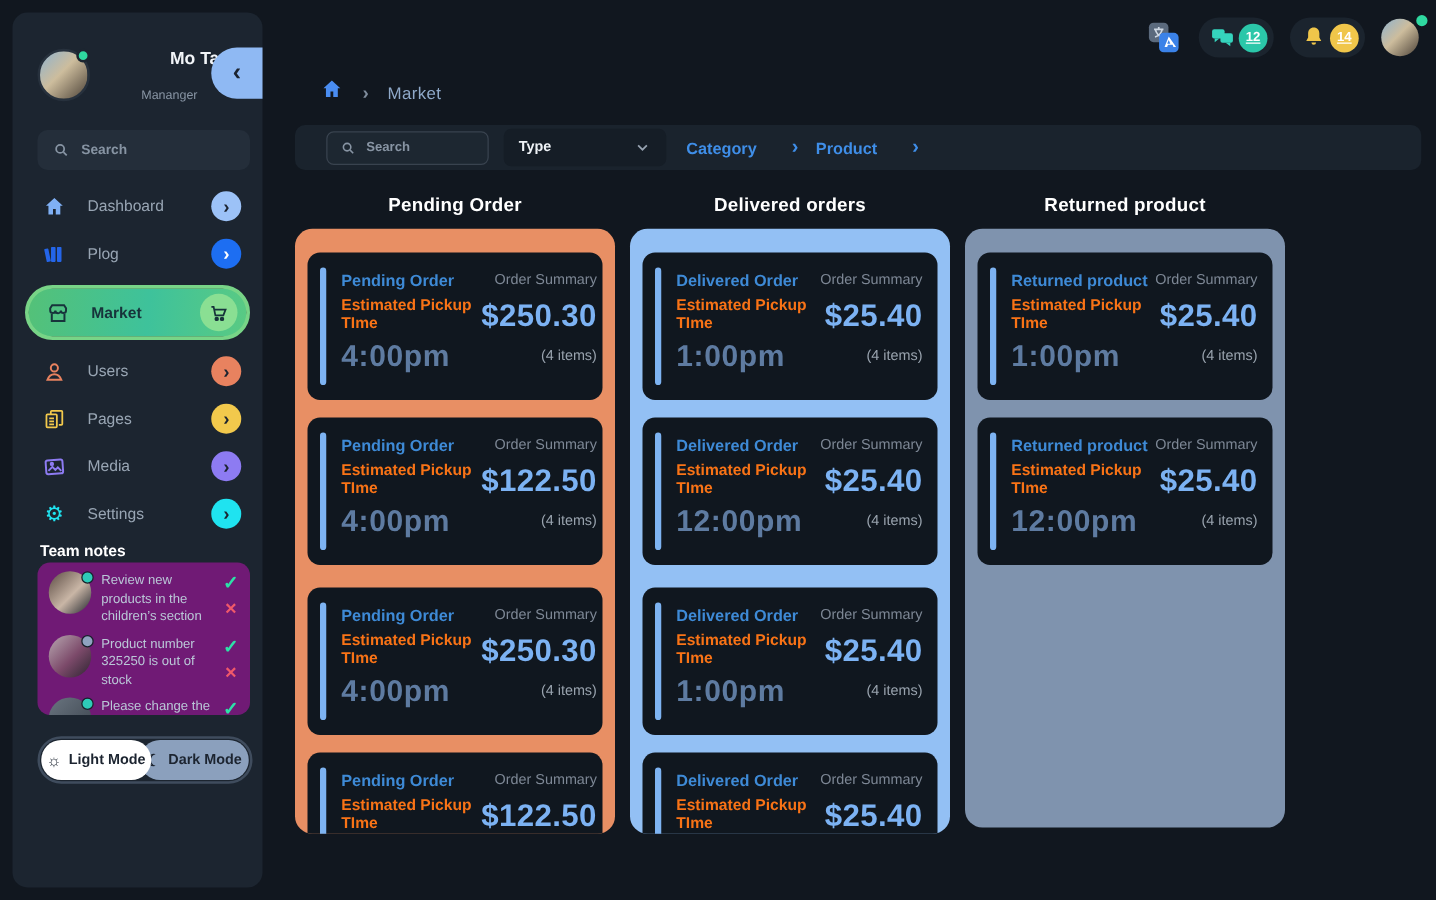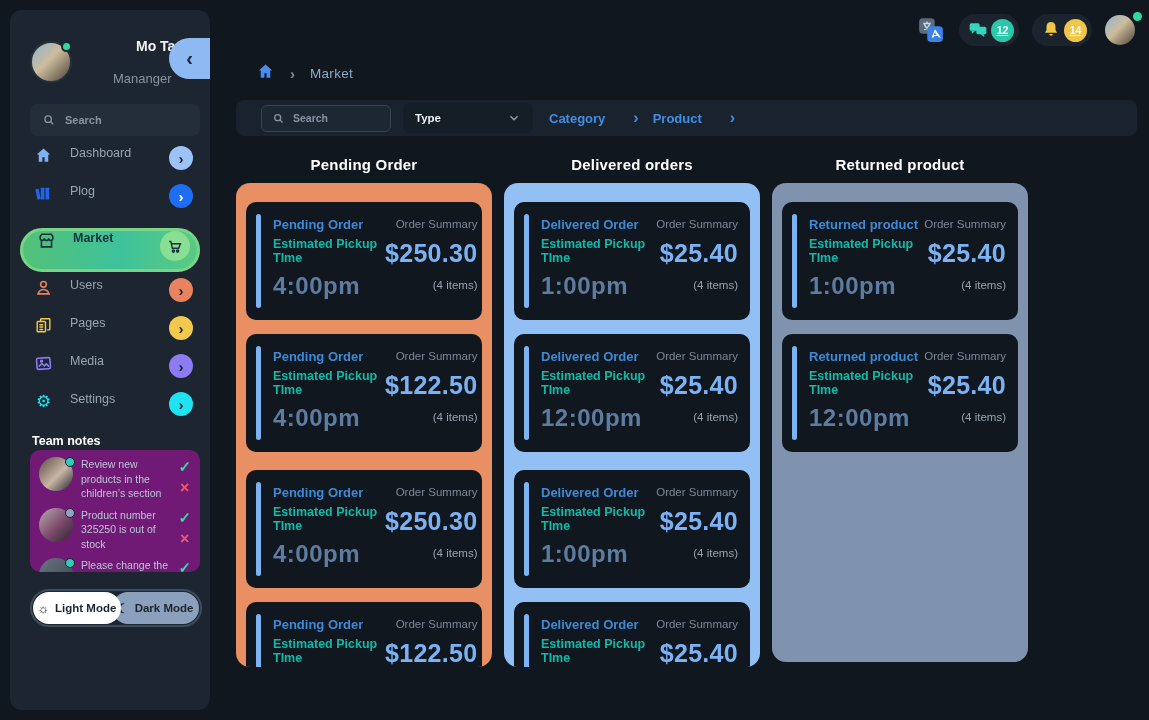--- a/index.html
+++ b/index.html
@@ -5,29 +5,29 @@
   * { margin:0; padding:0; box-sizing:border-box; }
   html,body { width:1149px; height:720px; background:#0c1218; font-family:"Liberation Sans",sans-serif; overflow:hidden; }
   .page { position:relative; width:1149px; height:720px; background:#11171f; }
 
   
   .sidebar { position:absolute; left:10px; top:10px; width:200px; height:700px; background:#1c2530; border-radius:12px; }
   .user-row { position:absolute; top:28px; left:20px; display:flex; align-items:center; gap:16px; }
   .avatar-lg { width:42px; height:42px; border-radius:50%; background:linear-gradient(135deg,#8fb3cf 0%,#cdbd9d 45%,#4c4238 100%); border:2px solid #27313d; position:relative; }
   .avatar-lg .status-dot { position:absolute; top:-2px; right:-2px; width:11px; height:11px; border-radius:50%; background:#2fd9a0; border:2px solid #1c2530; }
   .user-name { color:#f2f5f8; font-size:14px; font-weight:bold;padding-left:48px; }
-  .user-role { color:#8794a3; font-size:13px; margin-top:17px;padding-left:25px; }
+  .user-role { color:#8794a3; font-size:10px; margin-top:17px;padding-left:25px; }
   .collapse-btn { position:absolute; top:28px; right:0; width:41px; height:41px; background:#8fb9f3; border-radius:21px 0 0 21px; color:#1c2430; display:flex; align-items:center; justify-content:center; font-size:20px; font-weight:bold; cursor:pointer; }
   .sb-search { position:absolute; top:94px; left:20px; width:170px; height:32px; background:#242e3a; border-radius:8px; display:flex; align-items:center; gap:9px; padding:0 12px; }
   .sb-search svg, .fb-search svg { flex:none; }
   .sb-search input, .fb-search input { background:transparent; border:none; outline:none; color:#aab6c4; font-size:11px; font-weight:bold; width:100%; font-family:"Liberation Sans",sans-serif; }
   .sb-search input::placeholder, .fb-search input::placeholder { color:#8794a3; }
 
   .sb-nav { position:absolute; top:136px; left:10px; width:180px; }
-  .nav-item { display:flex; align-items:flex-start; height:38px; padding:0 7px 0 14px; color:#98a5b3; font-size:12.5px; cursor:pointer; }
+  .nav-item { display:flex; align-items:center; height:38px; padding:0 7px 0 14px; color:#98a5b3; font-size:12.5px; cursor:pointer; }
   .nav-icon { width:19px; height:19px; margin-right:17px; display:flex; align-items:center; justify-content:center; }
   .nav-icon svg { width:19px; height:19px; }
   .nav-circle { margin-left:auto; width:24px; height:24px; border-radius:50%; display:flex; align-items:center; justify-content:center; font-size:15px; font-weight:bold; line-height:1; cursor:pointer; }
   .nav-item.market-pill { height:44px; margin:6px 0; border-radius:22px; background:linear-gradient(95deg,#54c178,#3ec29b 55%,#5aca83); border:3px solid #78d487; color:#17333b; font-weight:bold; }
   .cart-circle { width:30px; height:30px; background:#8adf93; color:#17333b; }
   .cart-circle svg { width:17px; height:17px; }
   .gear-glyph { font-size:17px; line-height:1; }
 
   .tn-title { position:absolute; top:424px; left:22px; color:#fff; font-weight:bold; font-size:12.5px; }
   .tn-box { position:absolute; top:440px; left:20px; width:170px; height:122px; background:#701a75; border-radius:10px; overflow:hidden; padding:7px 9px; }
@@ -79,21 +79,21 @@
   .board { position:absolute; left:236px; top:146px; display:flex; gap:12px; }
   .col { width:256px; }
   .col-title { height:37px; display:flex; align-items:center; justify-content:center; color:#fff; font-weight:bold; font-size:15px; letter-spacing:.2px; }
   .col-body { height:484px; border-radius:14px; padding:19px 10px 10px; overflow:hidden; }
   .col:nth-child(3) .col-body { height:479px; }
   .card { position:relative; height:118px; background:#10171f; border-radius:10px; padding:15px 12px 12px 27px; display:flex; justify-content:space-between; cursor:pointer; }
   .card + .card { margin-top:14px; }
   .card:nth-child(3) { margin-top:18px; }
   .card-accent { position:absolute; left:10px; top:12px; bottom:12px; width:5px; border-radius:3px; background:#7db3f2; }
   .card-title { font-size:13px; font-weight:bold; color:#3e8ad6; margin-bottom:5px; }
-  .card-pickup { font-size:12.5px; font-weight:bold; color:#14b8a6; line-height:14px; width:112px; margin-bottom:7px; }
+  .card-pickup { font-size:12.5px; font-weight:bold; color:#f97316; line-height:14px; width:112px; margin-bottom:7px; }
   .card-time { font-size:24px; font-weight:bold; color:#5e7ba1; letter-spacing:.5px; }
   .card-right { display:flex; flex-direction:column; align-items:flex-end; }
   .card-summary { font-size:11.5px; color:#7d8795; margin-top:1px; }
   .card-price { font-size:25px; font-weight:bold; color:#7cb2f3; margin-top:9px; letter-spacing:.3px; }
   .card-items { font-size:11.5px; color:#99a3ae; margin-top:11px; }
 </style>
 </head>
 <body>
 
 <div class="page">

